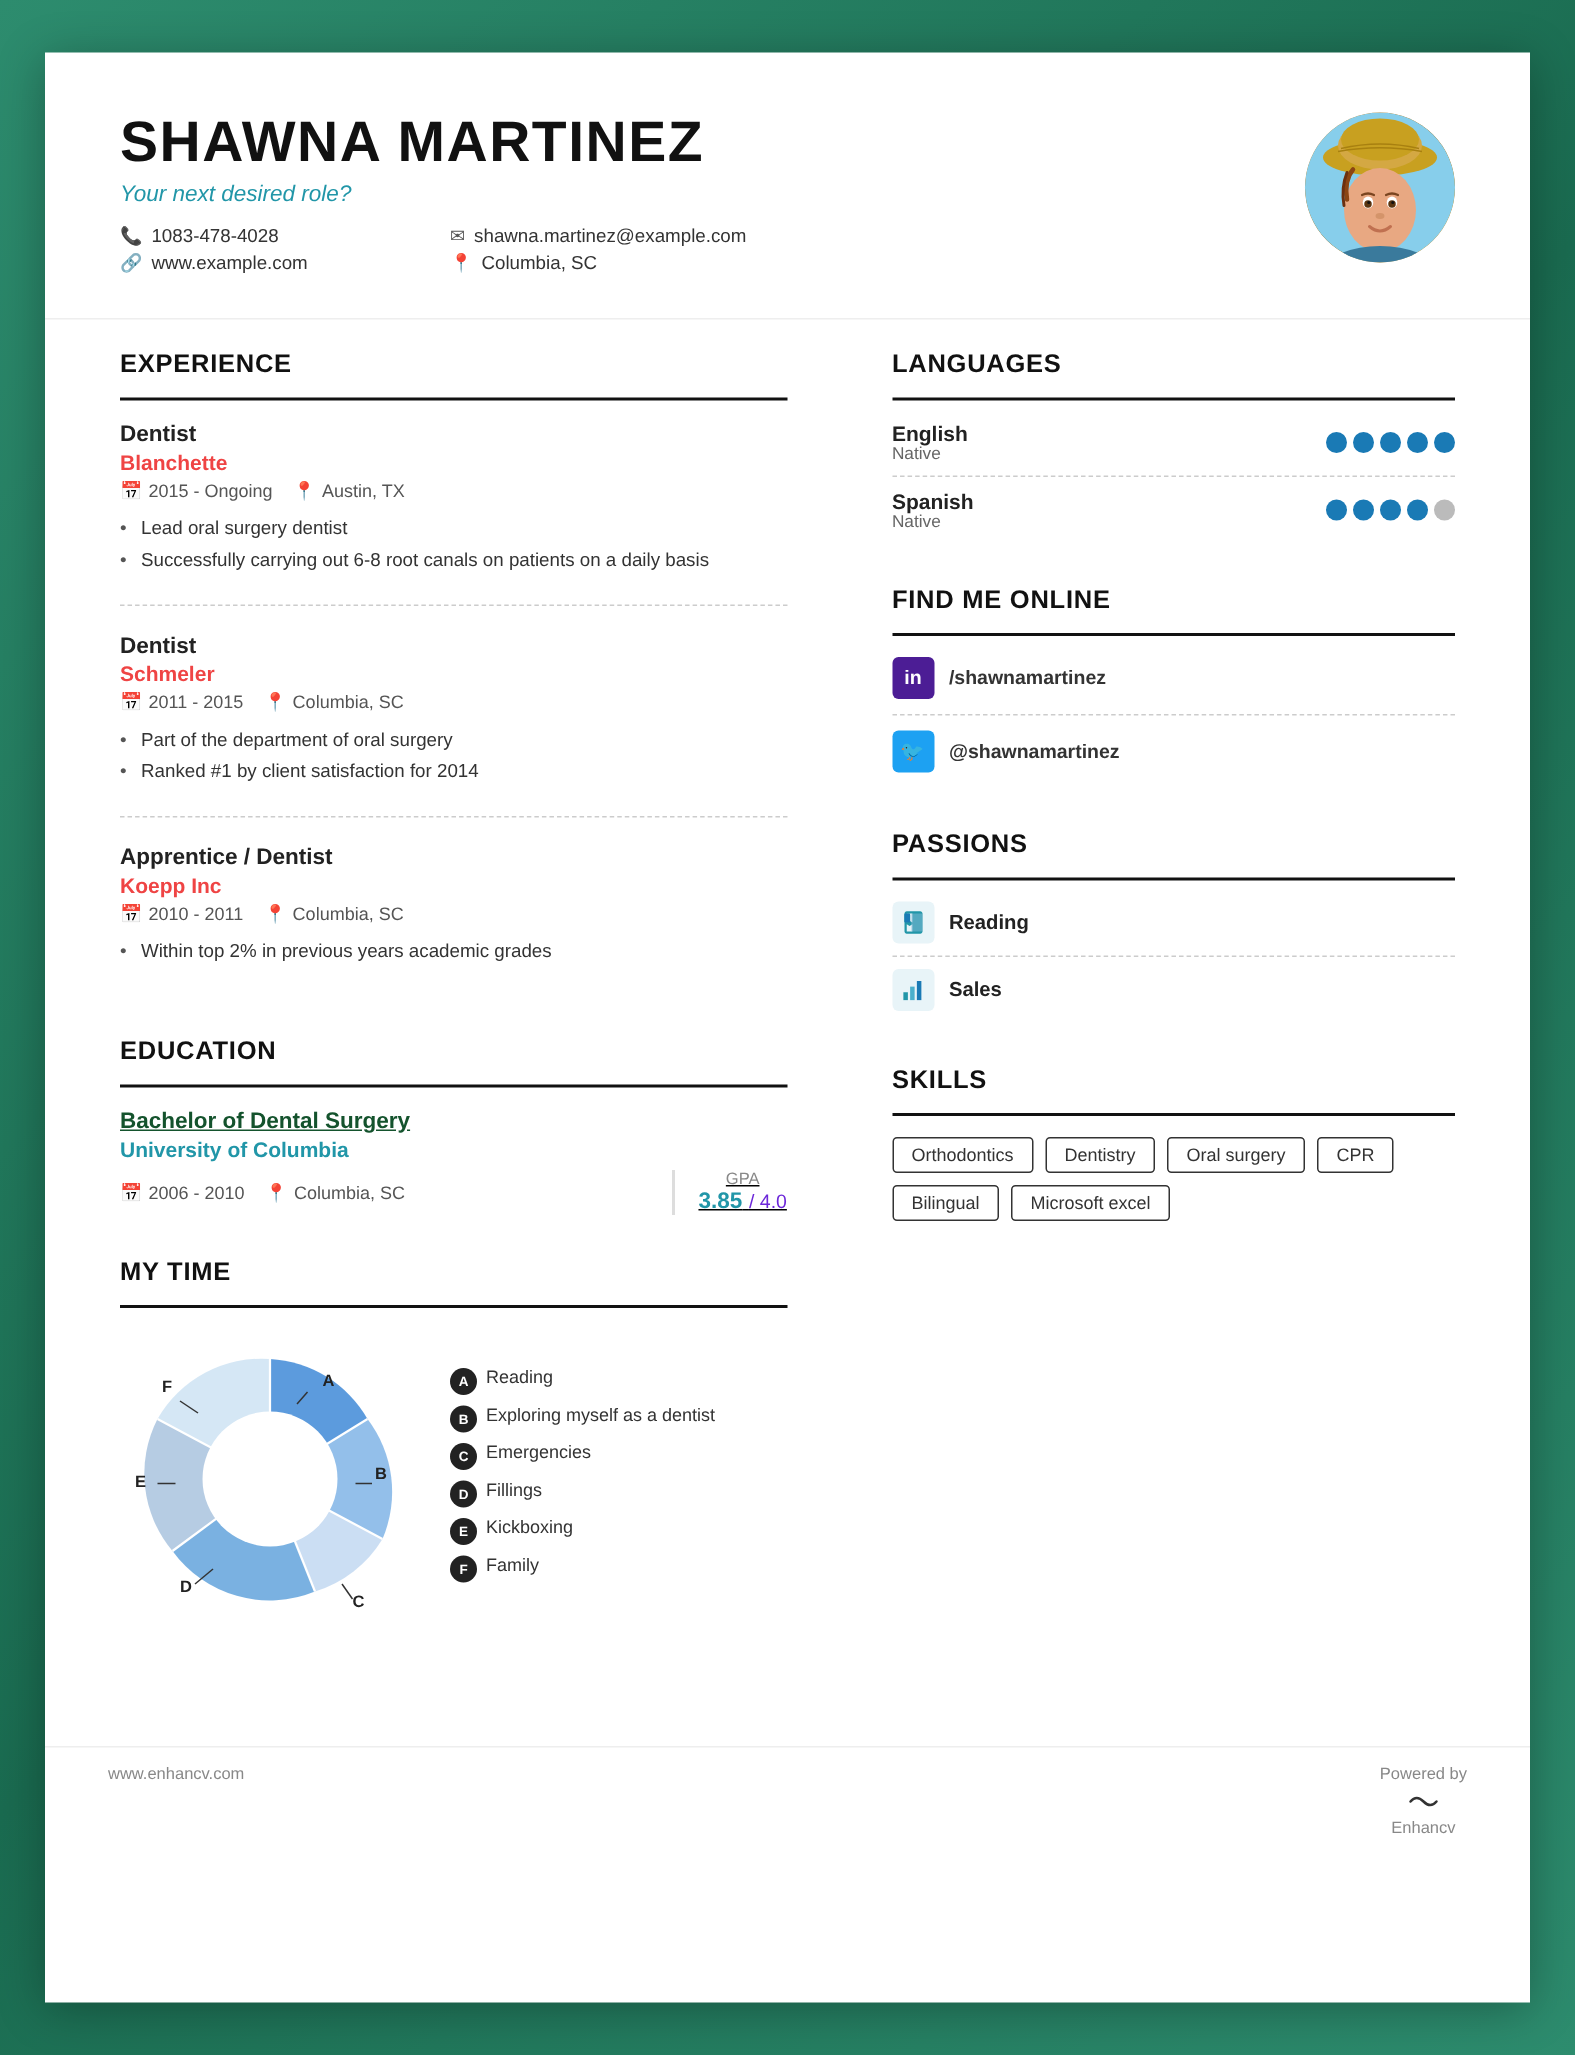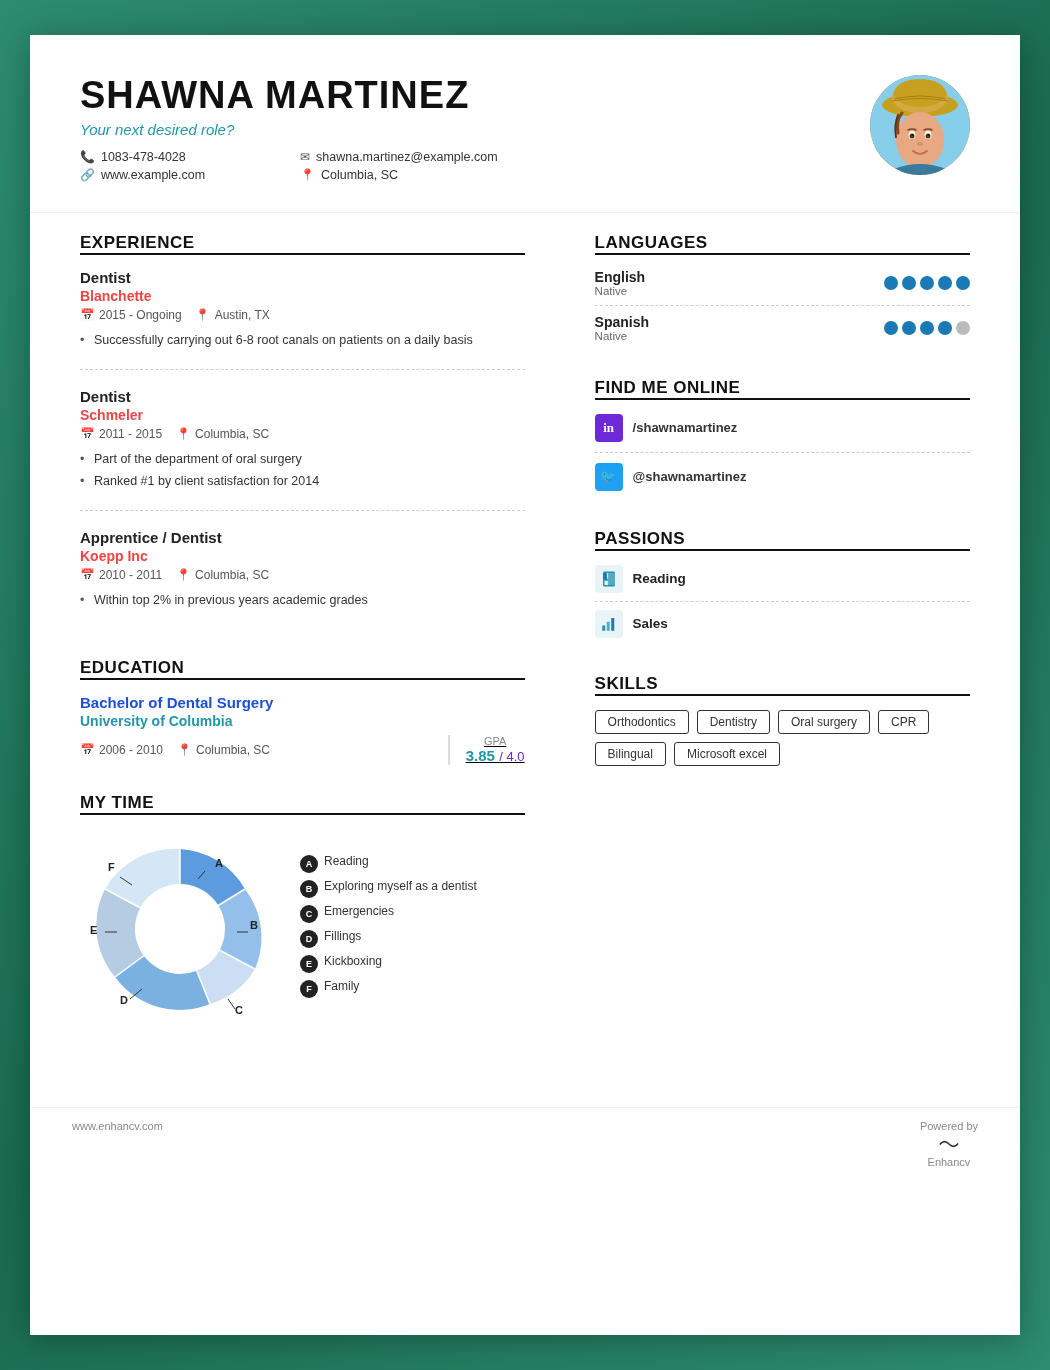--- a/index.html
+++ b/index.html
@@ -86,21 +86,21 @@
     .section {
       margin-bottom: 28px;
     }
     .section-title {
       font-size: 17px;
       font-weight: 900;
       color: #111;
       text-transform: uppercase;
       letter-spacing: 0.5px;
       border-bottom: 2px solid #111;
-      padding-bottom: 0;
+      padding-bottom: 12px;
       margin-bottom: 14px;
     }
     .job { margin-bottom: 18px; padding-bottom: 18px; border-bottom: 1px dashed #ccc; }
     .job:last-child { border-bottom: none; }
     .job-title { font-size: 15px; font-weight: 700; color: #222; }
     .job-company { color: #ef4444; font-size: 14px; font-weight: 600; margin-top: 2px; }
     .job-meta {
       display: flex;
       align-items: center;
       gap: 14px;
@@ -118,21 +118,21 @@
       line-height: 1.4;
     }
     .bullet-list li::before {
       content: "•";
       position: absolute;
       left: 0;
       color: #555;
     }
 
     .edu-block { margin-bottom: 10px; }
-    .edu-title { font-size: 15px; font-weight: 700; color: #1d4ed8; }
+    .edu-title { font-size: 15px; font-weight: 700; color: #14532d; text-decoration: underline; }
     .edu-school { color: #2196a8; font-size: 14px; font-weight: 600; margin-top: 2px; }
     .edu-row {
       display: flex;
       align-items: center;
       gap: 0;
       margin-top: 6px;
     }
     .edu-meta {
       font-size: 12px;
       color: #555;
@@ -163,21 +163,21 @@
 
     
     .online-item { display: flex; align-items: center; gap: 10px; margin-bottom: 10px; padding-bottom: 10px; border-bottom: 1px dashed #ccc; }
     .online-item:last-child { border-bottom: none; }
     .online-icon {
       width: 28px; height: 28px;
       border-radius: 4px;
       display: flex; align-items: center; justify-content: center;
       font-weight: 900; font-size: 14px; color: #fff;
     }
-    .linkedin-icon { background: #6d28d9; font-family: Liberation Serif, serif; }
+    .linkedin-icon { background: #4c1d95; }
     .twitter-icon { background: #1da1f2; }
     .online-handle { font-size: 13px; color: #333; font-weight: 600; }
 
     
     .passion-item { display: flex; align-items: center; gap: 10px; margin-bottom: 8px; padding-bottom: 8px; border-bottom: 1px dashed #ccc; }
     .passion-item:last-child { border-bottom: none; }
     .passion-icon-box {
       width: 28px; height: 28px;
       background: #e8f4f8;
       border-radius: 4px;
@@ -310,20 +310,21 @@
             <div class="job-meta-item">
               <span>📅</span>
               <span>2015 - Ongoing</span>
             </div>
             <div class="job-meta-item">
               <span>📍</span>
               <span>Austin, TX</span>
             </div>
           </div>
           <ul class="bullet-list">
+            <li>Lead oral surgery dentist</li>
             <li>Successfully carrying out 6-8 root canals on patients on a daily basis</li>
           </ul>
         </div>
 
         <div class="job">
           <div class="job-title">Dentist</div>
           <div class="job-company">Schmeler</div>
           <div class="job-meta">
             <div class="job-meta-item">
               <span>📅</span>

